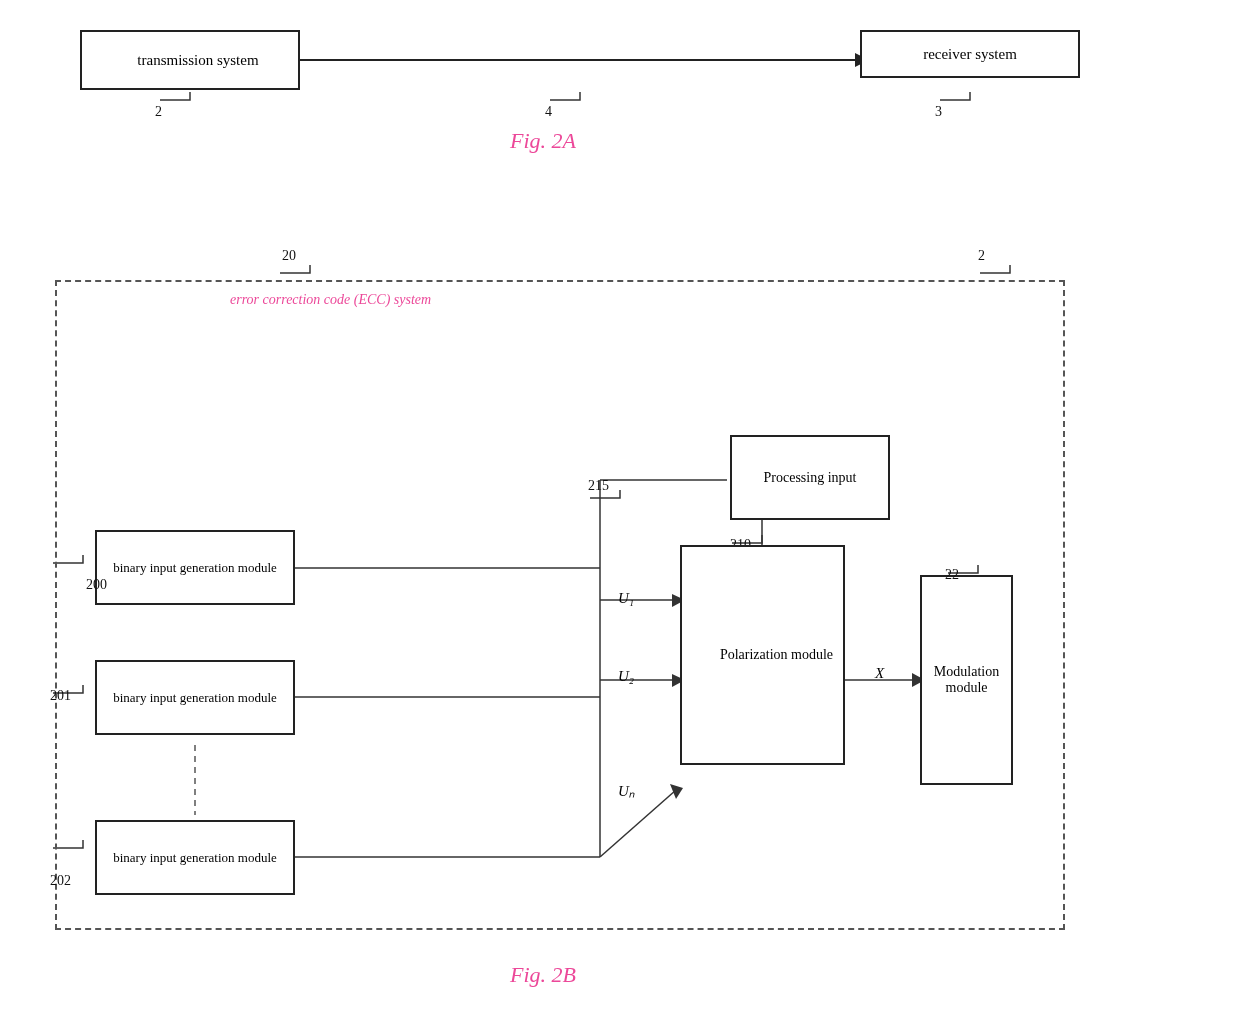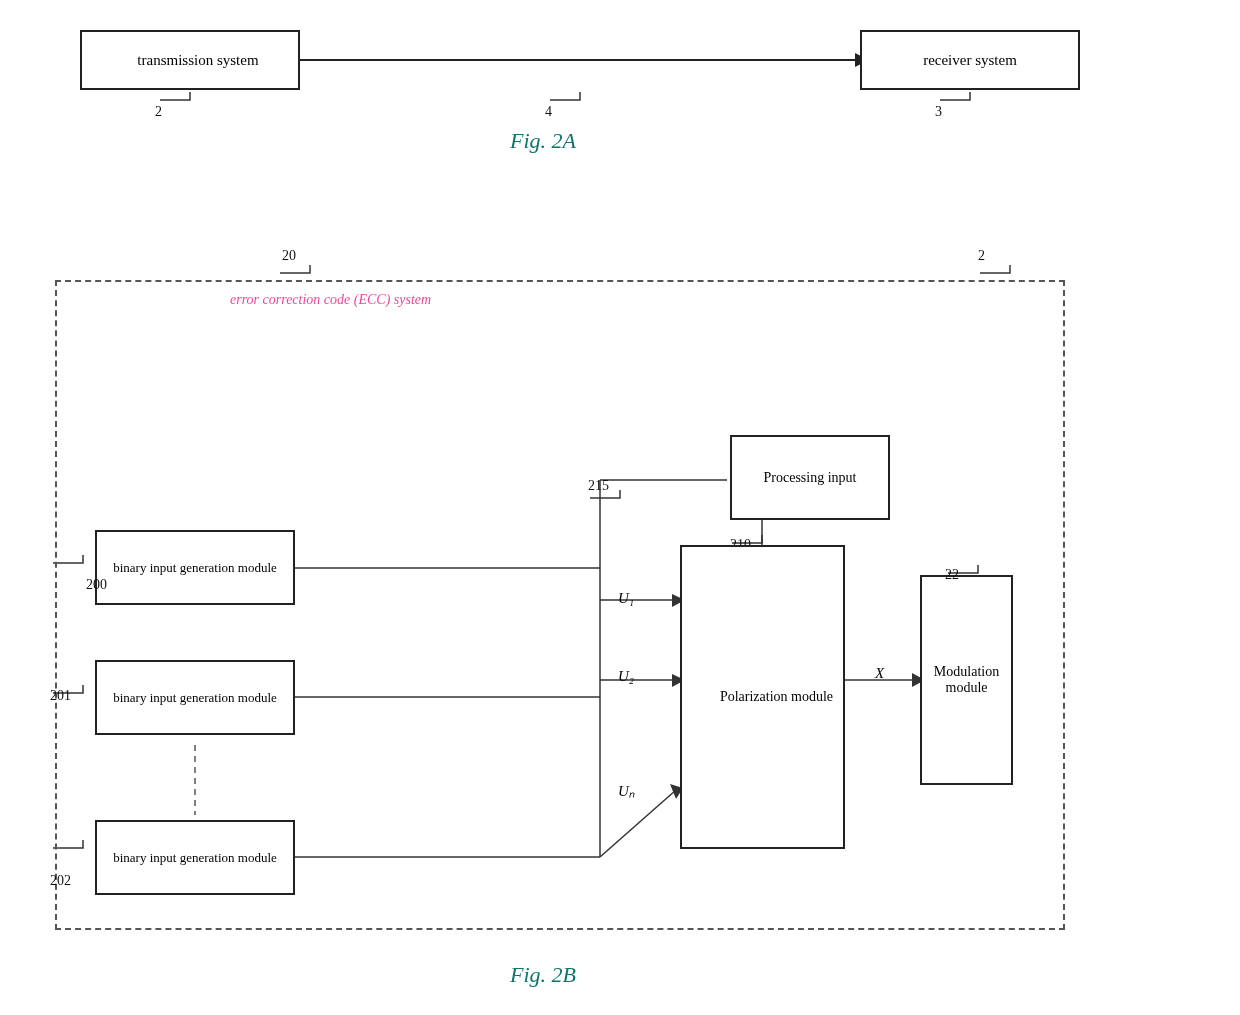--- a/index.html
+++ b/index.html
@@ -31,28 +31,28 @@
       font-size: 15px;
     }
 
     
     #tx-system {
       left: 80px; top: 30px;
       width: 220px; height: 60px; padding-left: 16px;
     }
     #rx-system {
       left: 860px; top: 30px;
-      width: 220px; height: 60px;
+      width: 220px; height: 48px;
     }
 
     .fig-label {
       position: absolute;
       font-size: 22px;
       font-style: italic;
-      color: #0f766e;
+      color: #ec4899;
     }
 
     .ref-num {
       position: absolute;
       font-size: 14px;
       color: #111;
     }
 
     
     
@@ -72,21 +72,21 @@
 
     
     #bim-200 { left: 95px; top: 530px; width: 200px; height: 75px; font-size: 13px; }
     #bim-201 { left: 95px; top: 660px; width: 200px; height: 75px; font-size: 13px; }
     #bim-202 { left: 95px; top: 820px; width: 200px; height: 75px; font-size: 13px; }
 
     
     #proc-module { left: 730px; top: 435px; width: 160px; height: 85px; font-size: 14px; }
 
     
-    #polar-module { left: 680px; top: 545px; width: 165px; height: 304px; font-size: 14px; padding-left: 28px; }
+    #polar-module { left: 680px; top: 545px; width: 165px; height: 220px; font-size: 14px; padding-left: 28px; }
 
     
     #mod-module { left: 920px; top: 575px; width: 93px; height: 210px; font-size: 14px; }
 
     
     .lines-svg {
       position: absolute;
       top: 0; left: 0;
       width: 1240px;
       height: 1015px;

